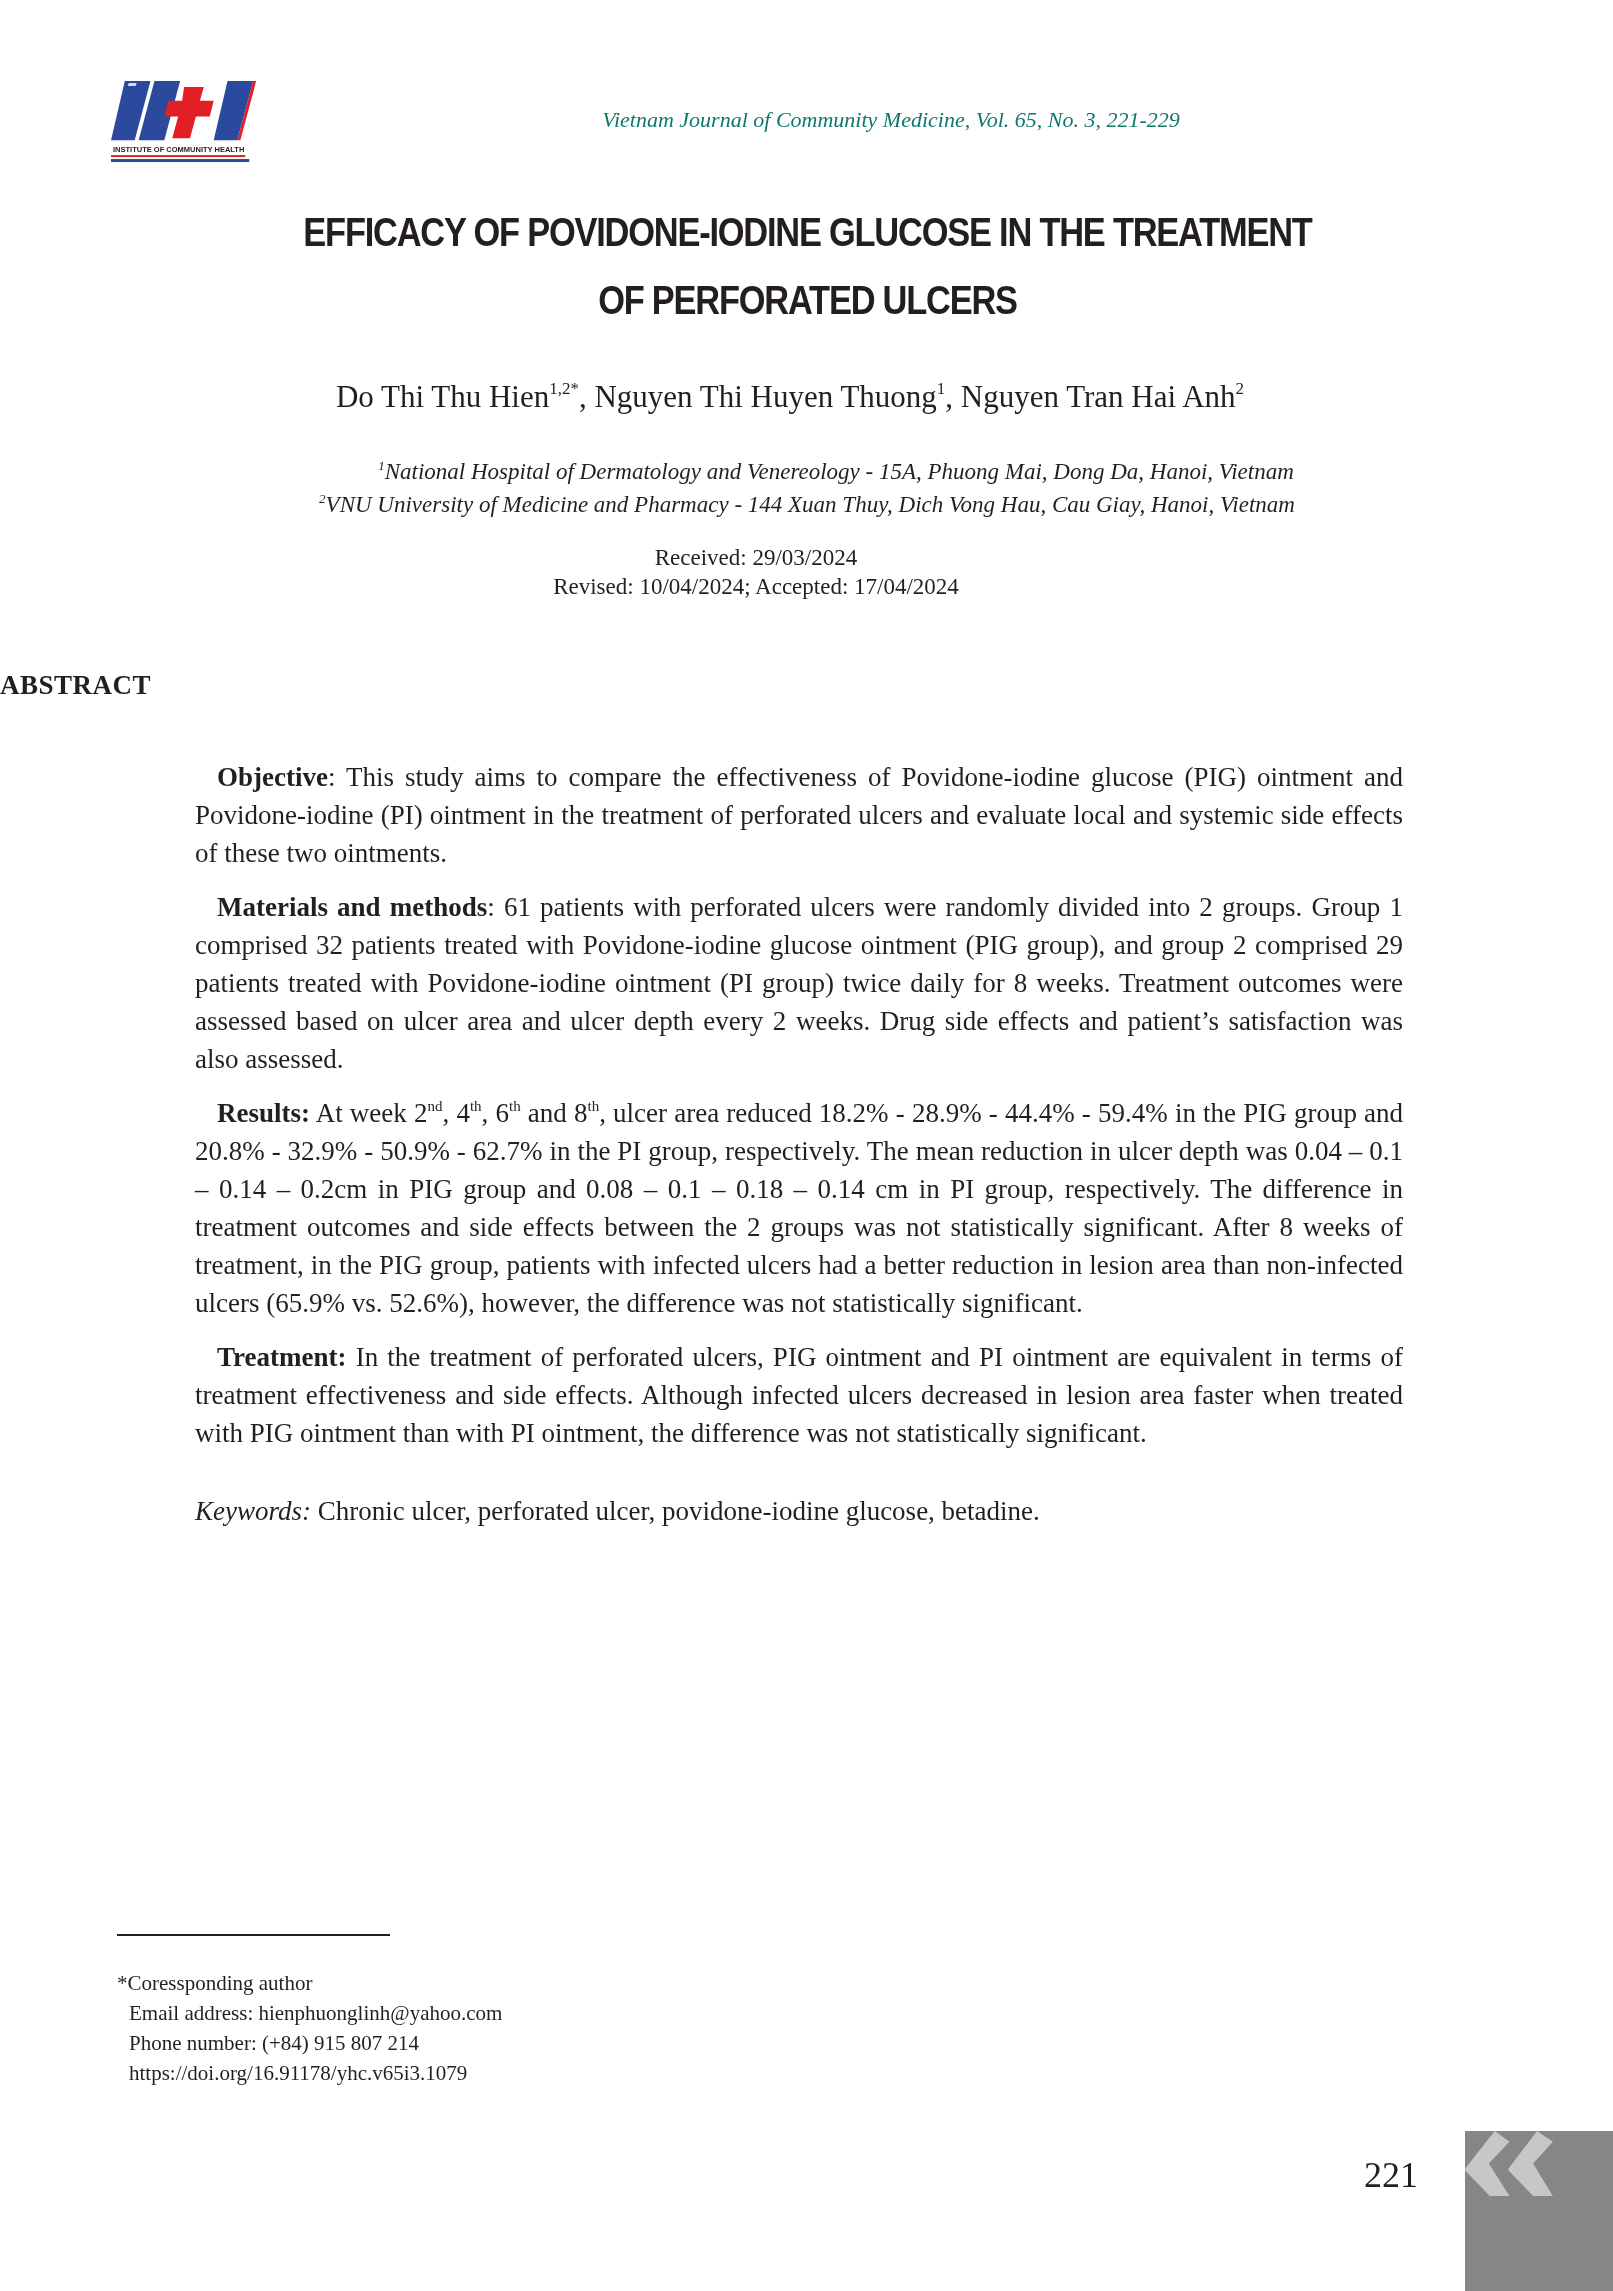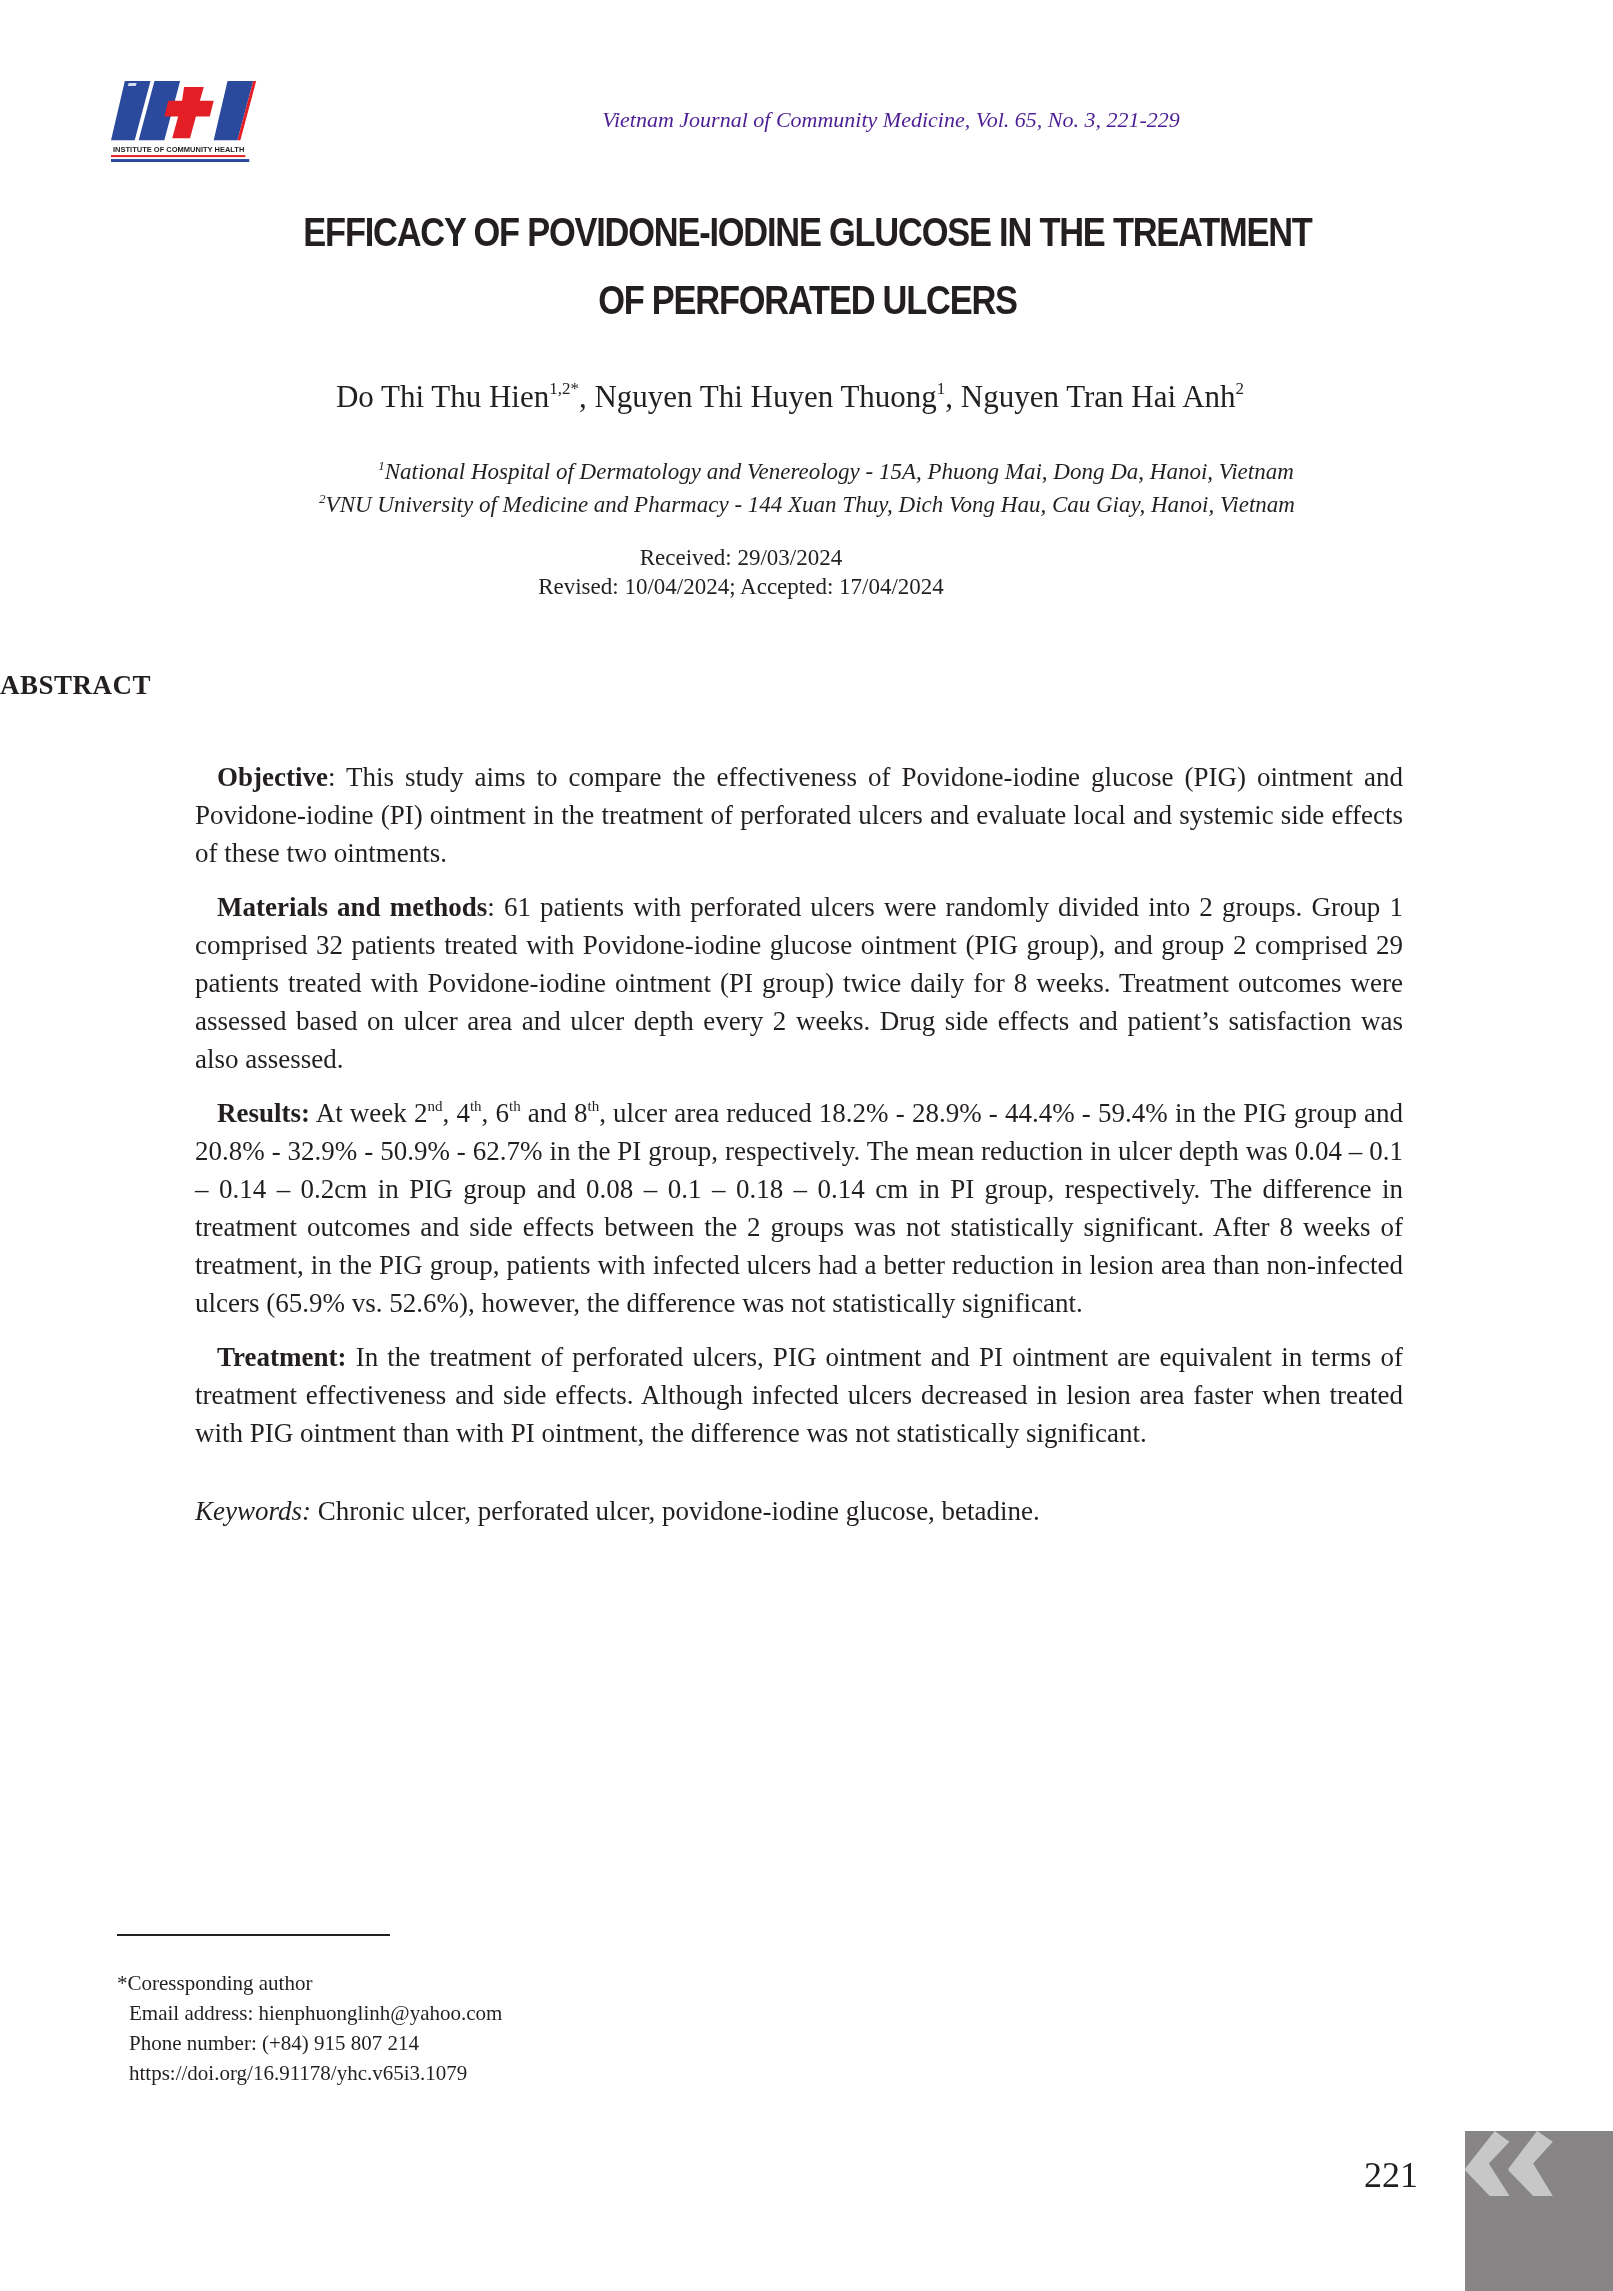--- a/index.html
+++ b/index.html
@@ -5,41 +5,41 @@
   html, body { margin: 0; padding: 0; }
   body {
     width: 1614px; height: 2292px; position: relative; overflow: hidden;
     background: #ffffff; color: #231f20;
     font-family: "Liberation Serif", "DejaVu Serif", serif;
   }
   .abs { position: absolute; }
   #logo { left: 111px; top: 79px; width: 158px; height: 89px; }
   #journal-line {
     left: 0; width: 1614px; top: 107px; text-align: center;
-    font-style: italic; font-size: 22px; color: #4c1d95;
+    font-style: italic; font-size: 22px; color: #0f766e;
     padding-left: 0px;
   }
   #journal-line span { display: inline-block; margin-left: 168px; }
   #title {
     left: 149px; width: 1317px; top: 198px; text-align: center;
     font-family: "Liberation Sans", "DejaVu Sans", sans-serif;
     font-weight: bold; font-size: 40px; line-height: 68px; letter-spacing: -1.4px;
     transform: scaleX(0.86); transform-origin: center top; color: #231f20;
   }
   #authors {
     left: 0; width: 1580px; top: 379px; text-align: center; font-size: 31px;
   }
   #authors sup { font-size: 17px; vertical-align: 13px; line-height: 0; }
   .affil {
     left: 0; width: 1614px; text-align: center; font-style: italic; font-size: 23px;
   }
   .affil sup { font-size: 13px; vertical-align: 9px; line-height: 0; }
   #affil-1 { top: 459px; margin-left: 29px; }
   #affil-2 { top: 492px; }
-  .dates { left: 0; width: 1482px; text-align: center; font-size: 23px; }
+  .dates { left: 15px; width: 1482px; text-align: center; font-size: 23px; }
   #received { top: 545px; }
   #revised { top: 574px; }
   #abstract-heading {
     left: 0; width: 1552px; top: 670px; text-align: left;
     font-weight: bold; font-size: 27px; letter-spacing: 0.5px;
   }
   #abstract-body {
     left: 195px; width: 1208px; top: 758px;
     font-size: 27px; line-height: 38px; text-align: justify;
   }

